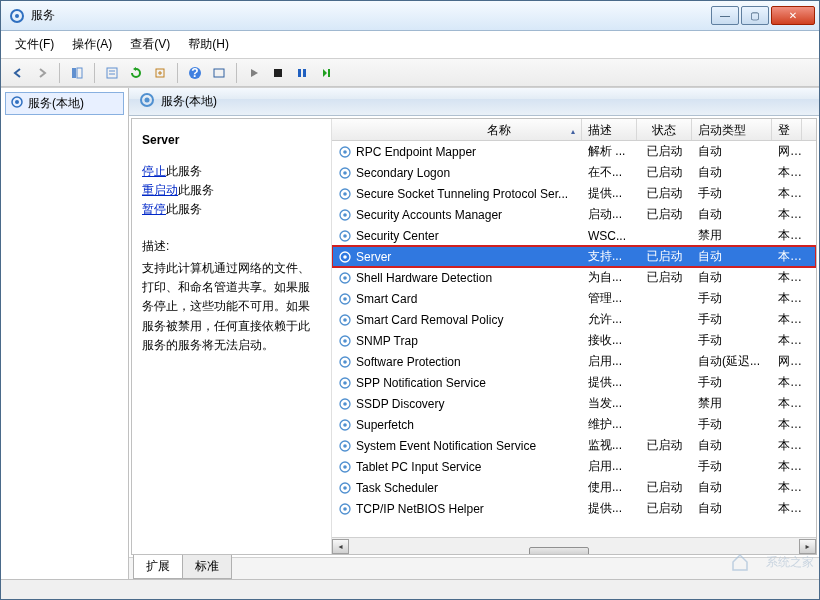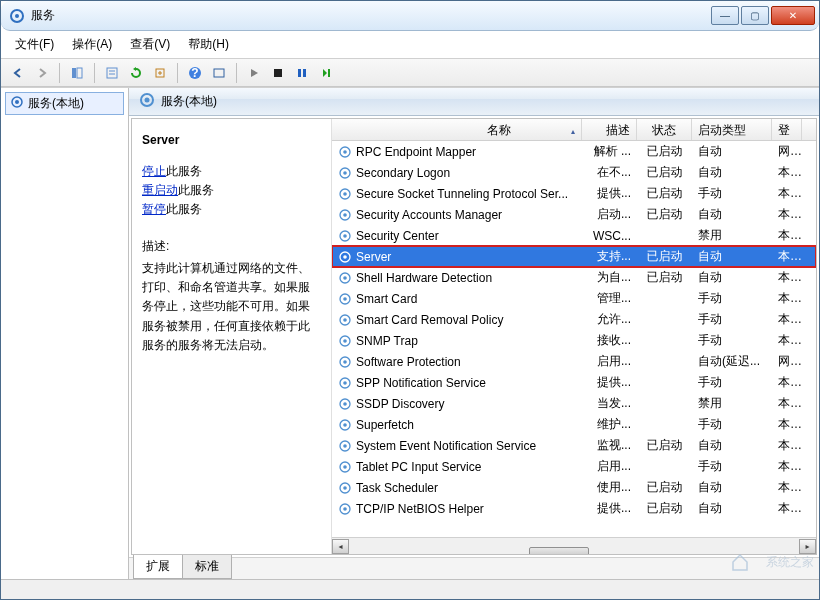--- a/index.html
+++ b/index.html
@@ -1,20 +1,20 @@
 <!DOCTYPE html>
 <html><head>
 <meta charset="utf-8">
 <style>
 * { box-sizing: border-box; margin: 0; padding: 0; font-family: "Microsoft YaHei", "SimSun", Tahoma, Arial, sans-serif; font-size: 12px; }
 body { background: #fff; width: 820px; height: 600px; overflow: hidden; }
 
 .window { width: 820px; height: 600px; border: 1px solid #4a6a8a; background: #fff; display: flex; flex-direction: column; }
 
-.titlebar { height: 30px; background: linear-gradient(#f5faff, #d8e8f8); display: flex; align-items: center; padding: 0 4px 0 8px; border-bottom: 1px solid #a0b8d0; border-radius: 9px; }
+.titlebar { height: 30px; background: linear-gradient(#f5faff, #d8e8f8); display: flex; align-items: center; padding: 0 4px 0 8px; border-bottom: 1px solid #a0b8d0; }
 .titlebar .icon { width: 16px; height: 16px; margin-right: 6px; }
 .titlebar .title { flex: 1; color: #000; }
 .winbtns { display: flex; gap: 2px; }
 .winbtn { width: 28px; height: 19px; border: 1px solid #5f7fa0; background: linear-gradient(#eaf4ff, #c8dcf0); border-radius: 2px; display: flex; align-items: center; justify-content: center; font-size: 10px; color: #2a4a6a; }
 .winbtn.close { width: 44px; background: linear-gradient(#f09080, #d04020); color: #fff; border-color: #a02000; }
 
 .menubar { height: 28px; display: flex; align-items: center; padding: 2px 6px; gap: 2px; border-bottom: 1px solid #d0d0d0; }
 .menuitem { padding: 2px 8px; }
 
 .toolbar { height: 28px; display: flex; align-items: center; padding: 2px 6px; gap: 2px; background: linear-gradient(#f8f8f8, #ececec); border-bottom: 1px solid #c8c8c8; }
@@ -44,21 +44,21 @@
 .listhdr .col { padding: 3px 6px; border-right: 1px solid #d8d8d8; white-space: nowrap; overflow: hidden; }
 .listhdr .sortmark { font-size: 8px; color: #4060a0; margin-left: 60px; }
 
 .listbody { flex: 1; overflow: hidden; position: relative; }
 .row { height: 21px; display: flex; align-items: center; }
 .row .cell { padding: 0 6px; white-space: nowrap; overflow: hidden; text-overflow: ellipsis; }
 .row .namecell { display: flex; align-items: center; gap: 4px; }
 .row.selected { background: #3078e0; color: #fff; outline: 2px solid #d02020; outline-offset: -1px; }
 
 .col-name { width: 250px; text-align: right; }
-.col-desc { width: 55px; text-align: right; }
+.col-desc { width: 55px; }
 .col-status { width: 55px; text-align: center; }
 .col-start { width: 80px; }
 .col-logon { width: 30px; }
 
 .hscroll { height: 17px; background: #f0f0f0; border-top: 1px solid #d0d0d0; display: flex; align-items: center; }
 .hscroll .arrow { width: 17px; height: 15px; background: linear-gradient(#f8f8f8,#d0d0d0); border: 1px solid #a0a0a0; display:flex;align-items:center;justify-content:center;font-size:8px;color:#404040; }
 .hscroll .track { flex: 1; position: relative; }
 .hscroll .thumb { position: absolute; left: 40%; width: 60px; height: 13px; top:1px; background: linear-gradient(#e8e8e8,#c0c0c0); border: 1px solid #909090; border-radius:2px; }
 
 .tabs { height: 22px; display: flex; align-items: flex-end; padding-left: 4px; border-top: 1px solid #d0d0d0; background: #f4f4f4; }

